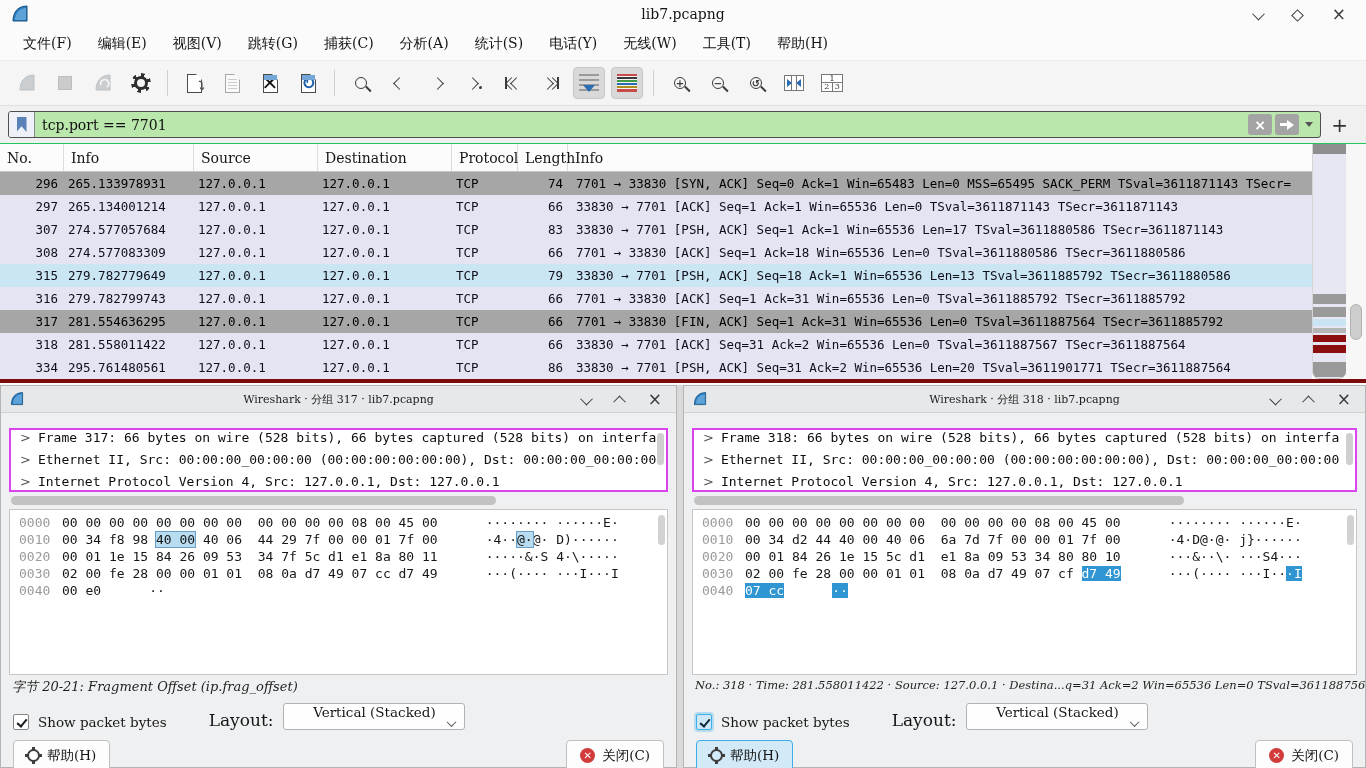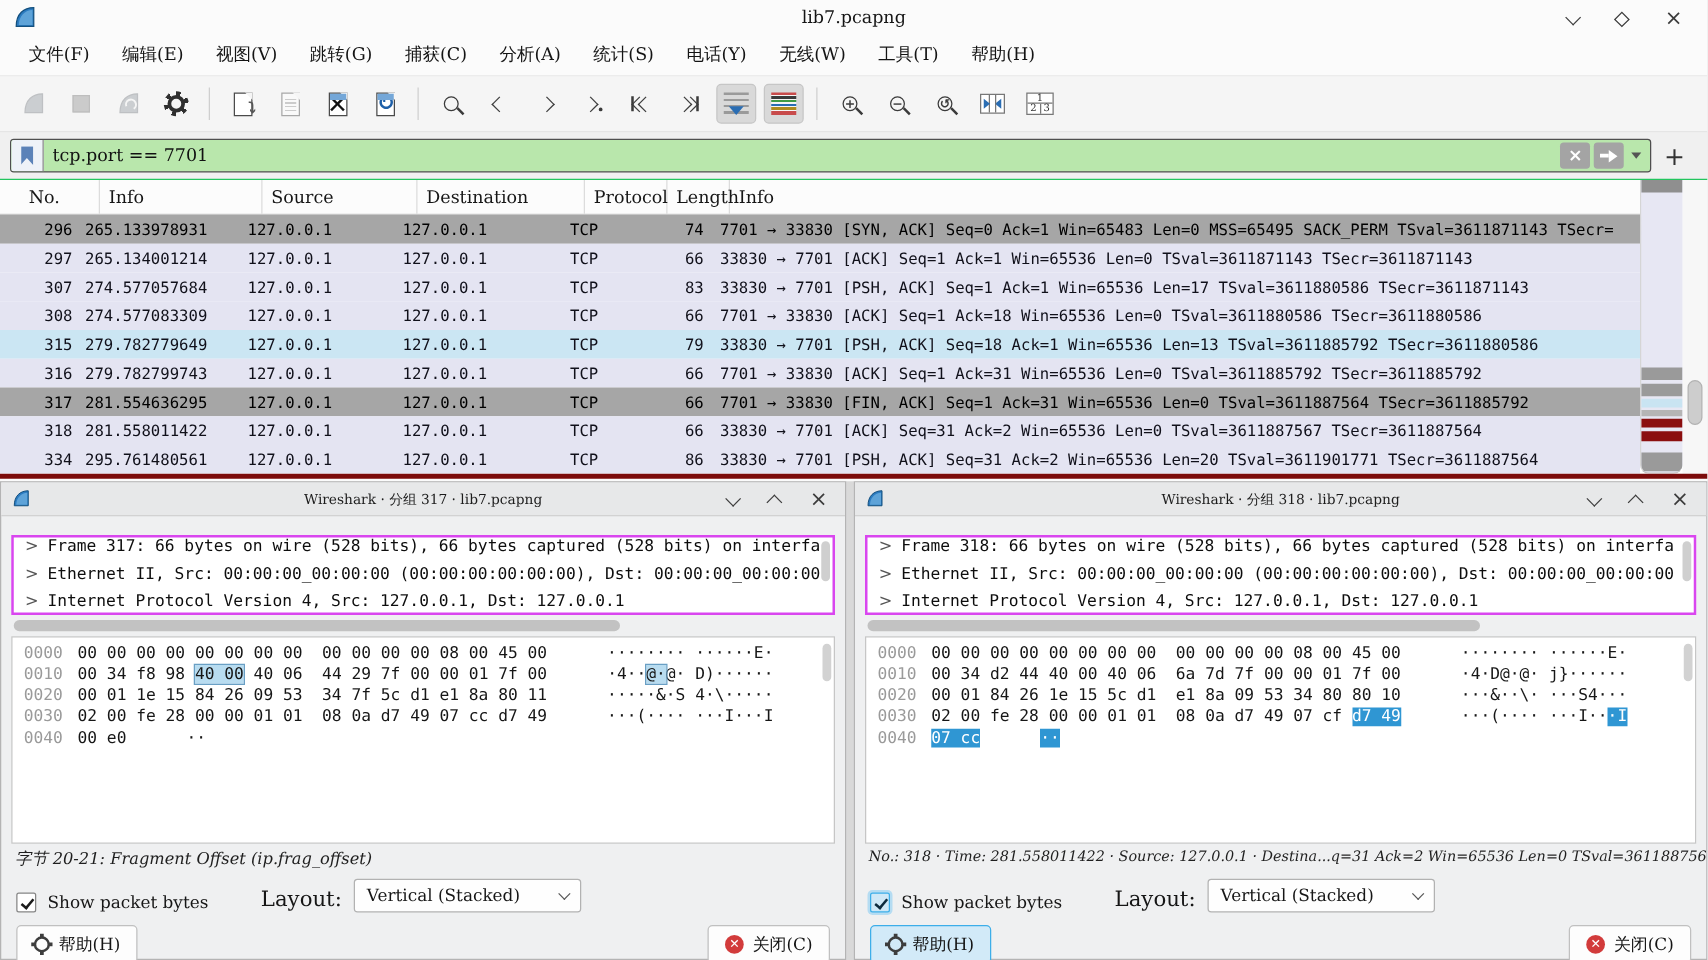--- a/index.html
+++ b/index.html
@@ -81,21 +81,21 @@
   .prow { display:flex; height:23px; line-height:23px; font-size:12.5px; white-space:nowrap; background:#e4e4f2; color:#10101a; }
   .prow.tone-gray { background:#a6a6a6; color:#000; }
   .prow.tone-blue { background:#cbe6f3; }
   .c-no { width:64px; text-align:right; padding-right:6px; flex:none; }
   .c-time { width:130px; padding-left:4px; flex:none; }
   .c-src { width:124px; padding-left:4px; flex:none; }
   .c-dst { width:134px; padding-left:4px; flex:none; }
   .c-proto { width:66px; padding-left:4px; flex:none; }
   .c-len { width:50px; text-align:right; padding-right:5px; flex:none; }
   .c-info { flex:1; padding-left:8px; overflow:hidden; }
-  .thead .c-no { text-align:left; padding-left:7px;margin-left:16px; }
+  .thead .c-no { text-align:left; padding-left:7px; }
   .thead .c-len, .thead .c-info { text-align:left; }
 
   .vscroll-groove { position:absolute; left:1312px; top:0; width:34px; height:235px; background:#e7e7f3; border-left:1px solid #d5d5d5; border-radius:0 0 7px 7px; border-bottom:1px solid #c4c4c4; overflow:hidden; }
   .stripe { position:absolute; left:0; right:0; }
   .vscroll-handle { position:absolute; left:1350px; top:160px; width:12px; height:36px; background:#cdcdcd; border:1px solid #b2b2b2; border-radius:6px; }
   .scroll-gutter { position:absolute; left:1346px; top:0; width:20px; height:235px; background:#f7f7f7; }
 
   .redline { position:absolute; left:0; top:379px; width:1366px; height:4px; background:#7c0b0b; }
 
   
@@ -128,21 +128,21 @@
   .dlg-left .dlg-status { font-size:13px; }
   .dlg-right .dlg-status { font-size:11.5px; }
 
   .dlg-opts { display:flex; align-items:flex-end; padding:6px 12px 0 12px; }
   .cb { width:16px; height:16px; border:1px solid #858585; background:#fff; border-radius:2px; position:relative; flex:none; }
   .cb::after { content:''; position:absolute; left:4.5px; top:1.5px; width:4px; height:8px; border:solid #1b1b1b; border-width:0 2px 2px 0; transform:rotate(40deg); }
   .cb.focus { background:#cfe8f7; border-color:#3daee9; box-shadow:0 0 0 2px #b5dcf2; }
   .cb.focus::after { border-color:#0c2a3d; }
   .opt-label { font-size:13.5px; margin-left:9px; }
   .layout-label { font-size:17px; margin-left:42px; }
-  .combo { width:182px; height:27px; margin-left:10px; background:#fefefe; border:1px solid #b2b2b2; border-radius:3px; display:flex; align-items:center; padding:0 9px; font-size:13.5px; }
+  .combo { width:182px; height:27px; margin-left:10px; background:#fefefe; border:1px solid #b2b2b2; border-radius:3px; display:flex; align-items:center; padding:0 9px; font-size:13.5px;flex-direction:column; }
   .combo .chev { margin-left:auto; width:7px; height:7px; border-color:#555; }
 
   .dlg-buttons { display:flex; align-items:center; padding:10px 12px 0 12px; }
   .btn { height:31px; border:1px solid #c0c0c0; border-radius:4px; background:#fdfdfd; display:flex; align-items:center; gap:7px; padding:0 13px; font-size:13.5px; color:#141414; }
   .btn.focus { background:#d2eaf8; border-color:#3daee9; }
   .btn-close { margin-left:auto; }
   .help-ico { width:13px; height:13px; border-radius:50%; border:2.5px solid #3d3d3d; position:relative; flex:none; }
   .help-ico::after { content:''; position:absolute; inset:-4px; background:
       linear-gradient(#3d3d3d,#3d3d3d) 50% 0/3px 3px no-repeat,
       linear-gradient(#3d3d3d,#3d3d3d) 50% 100%/3px 3px no-repeat,

